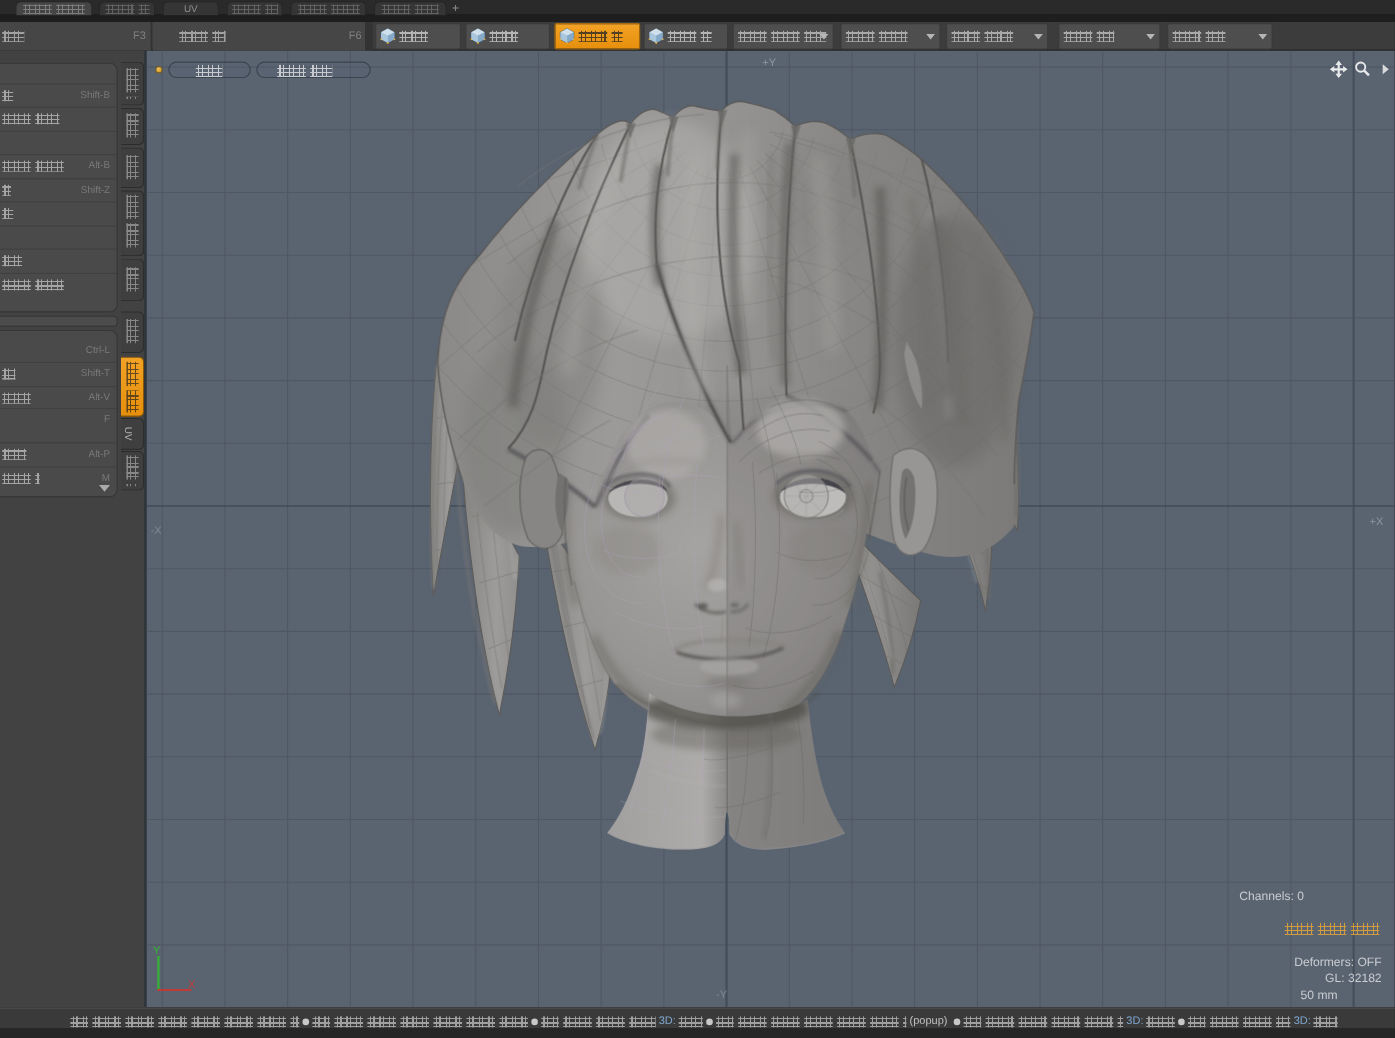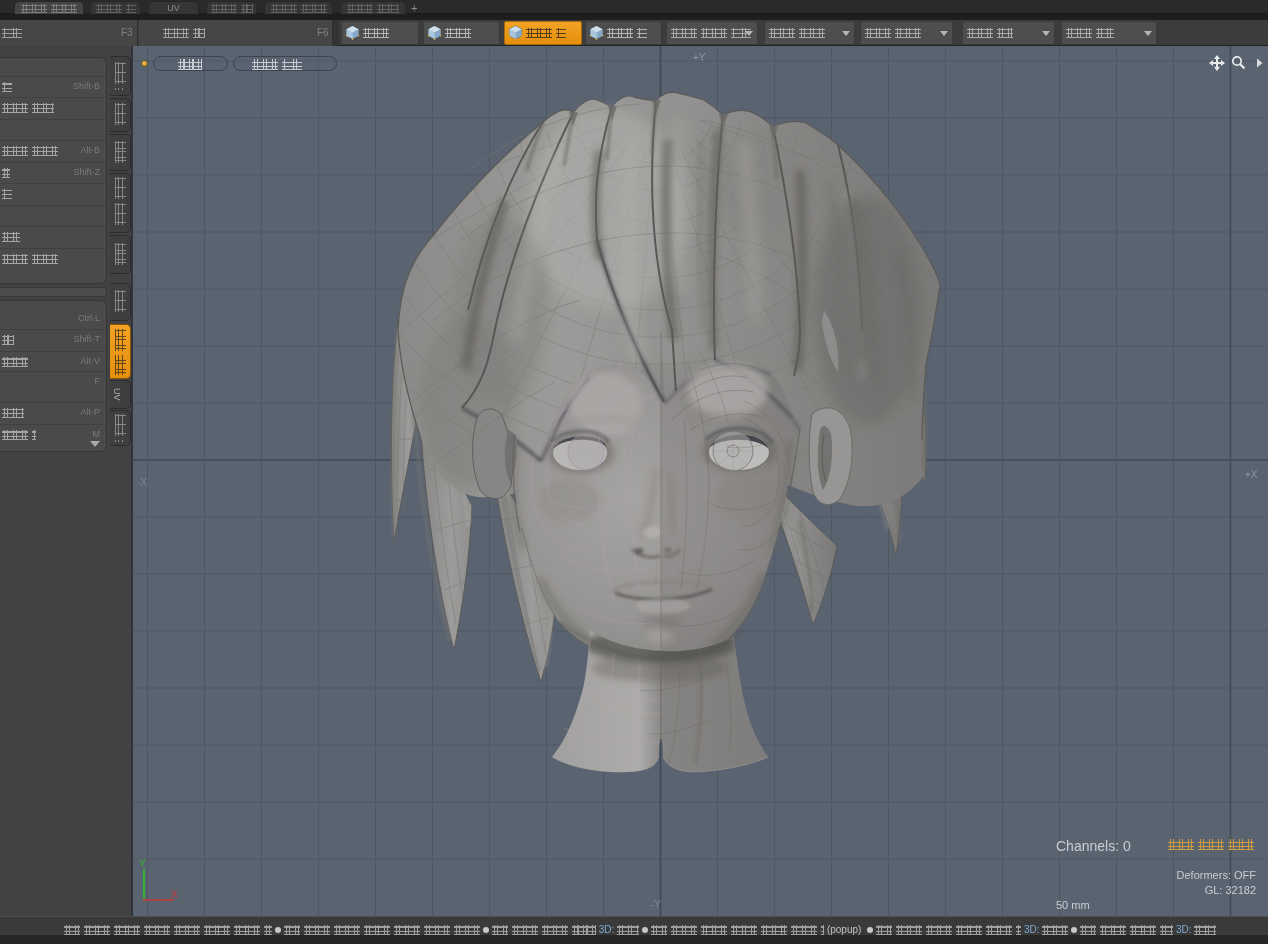--- a/index.html
+++ b/index.html
@@ -720,19 +720,19 @@
 <path d="M32.2 10.2 L36.5 14.5" stroke="#e8eaec" stroke-width="2.2"></path>
 <path d="M49 4.5 L54.5 9 L49 13.5 Z" fill="#d8dadc"></path>
 </svg>
 <div class="abs" style="left:1168px;top:839px">
       <div style="display:flex;gap:4px;height:11px">
         <i class="j" style="width:26px;height:11px;--c:#e0a33c;opacity:0.9"></i>
         <i class="j" style="width:26px;height:11px;--c:#e0a33c;opacity:0.9"></i>
         <i class="j" style="width:26px;height:11px;--c:#e0a33c;opacity:0.9"></i>
       </div>
     </div>
-<div class="abs" style="left:1056px;top:838px;width:200px;text-align:left;font-size:14px;color:#c9ccd1">Channels: 0</div>
+<div class="abs" style="left:1056px;top:809px;width:200px;text-align:center;font-size:11px;color:#c9ccd1">Channels: 0</div>
 <div class="abs" style="left:1056px;top:869px;width:200px;text-align:right;font-size:11px;color:#c9ccd1">Deformers: OFF</div>
 <div class="abs" style="left:1056px;top:884px;width:200px;text-align:right;font-size:11px;color:#c9ccd1">GL: 32182</div>
-<div class="abs" style="left:1056px;top:899px;width:200px;font-size:11px;color:#c9ccd1">50 mm</div>
+<div class="abs" style="left:1016px;top:899px;width:200px;text-align:right;font-size:11px;color:#c9ccd1">50 mm</div>
 <div class="abs" style="left:0;top:916px;width:1268px;height:19px;background:#3a3a3a;border-top:1px solid #4e4e4e"></div>
 <div class="abs" style="left:0;top:935px;width:1268px;height:9px;background:#262626"></div>
 <div class="abs" style="left:64px;top:920px;white-space:nowrap"><i class="j" style="width:16px;height:10px;--c:#cccccc;opacity:0.7;"></i><span style="width:4px;display:inline-block"></span><i class="j" style="width:26px;height:10px;--c:#cccccc;opacity:0.7;margin-right:4px;"></i><i class="j" style="width:26px;height:10px;--c:#cccccc;opacity:0.7;margin-right:4px;"></i><i class="j" style="width:26px;height:10px;--c:#cccccc;opacity:0.7;margin-right:4px;"></i><i class="j" style="width:26px;height:10px;--c:#cccccc;opacity:0.7;margin-right:4px;"></i><i class="j" style="width:26px;height:10px;--c:#cccccc;opacity:0.7;margin-right:4px;"></i><i class="j" style="width:26px;height:10px;--c:#cccccc;opacity:0.7;margin-right:4px;"></i><i class="j" style="width:8px;height:10px;--c:#cccccc;opacity:0.7;"></i><i style="display:inline-block;width:6px;height:6px;border-radius:50%;background:#c8c8c8;vertical-align:middle;margin:0 3px"></i><i class="j" style="width:16px;height:10px;--c:#cccccc;opacity:0.7;"></i><span style="width:4px;display:inline-block"></span><i class="j" style="width:26px;height:10px;--c:#cccccc;opacity:0.7;margin-right:4px;"></i><i class="j" style="width:26px;height:10px;--c:#cccccc;opacity:0.7;margin-right:4px;"></i><i class="j" style="width:26px;height:10px;--c:#cccccc;opacity:0.7;margin-right:4px;"></i><i class="j" style="width:26px;height:10px;--c:#cccccc;opacity:0.7;margin-right:4px;"></i><i class="j" style="width:26px;height:10px;--c:#cccccc;opacity:0.7;margin-right:4px;"></i><i class="j" style="width:26px;height:10px;--c:#cccccc;opacity:0.7;"></i><i style="display:inline-block;width:6px;height:6px;border-radius:50%;background:#c8c8c8;vertical-align:middle;margin:0 3px"></i><i class="j" style="width:16px;height:10px;--c:#cccccc;opacity:0.7;"></i><span style="width:4px;display:inline-block"></span><i class="j" style="width:26px;height:10px;--c:#cccccc;opacity:0.7;margin-right:4px;"></i><i class="j" style="width:26px;height:10px;--c:#cccccc;opacity:0.7;margin-right:4px;"></i><i class="j" style="width:24px;height:10px;--c:#cccccc;opacity:0.7;"></i><span style="font-size:10px;color:#7fa8d0;vertical-align:middle">&nbsp;3D:&nbsp;</span><i class="j" style="width:22px;height:10px;--c:#cccccc;opacity:0.7;"></i><i style="display:inline-block;width:6px;height:6px;border-radius:50%;background:#c8c8c8;vertical-align:middle;margin:0 3px"></i><i class="j" style="width:16px;height:10px;--c:#cccccc;opacity:0.7;"></i><span style="width:4px;display:inline-block"></span><i class="j" style="width:26px;height:10px;--c:#cccccc;opacity:0.7;margin-right:4px;"></i><i class="j" style="width:26px;height:10px;--c:#cccccc;opacity:0.7;margin-right:4px;"></i><i class="j" style="width:26px;height:10px;--c:#cccccc;opacity:0.7;margin-right:4px;"></i><i class="j" style="width:26px;height:10px;--c:#cccccc;opacity:0.7;margin-right:4px;"></i><i class="j" style="width:26px;height:10px;--c:#cccccc;opacity:0.7;margin-right:4px;"></i><i class="j" style="width:3px;height:10px;--c:#cccccc;opacity:0.7;"></i><span style="font-size:10px;color:#c0c0c0;vertical-align:middle">&nbsp;(popup)&nbsp;</span><i style="display:inline-block;width:6px;height:6px;border-radius:50%;background:#c8c8c8;vertical-align:middle;margin:0 3px"></i><i class="j" style="width:16px;height:10px;--c:#cccccc;opacity:0.7;"></i><span style="width:4px;display:inline-block"></span><i class="j" style="width:26px;height:10px;--c:#cccccc;opacity:0.7;margin-right:4px;"></i><i class="j" style="width:26px;height:10px;--c:#cccccc;opacity:0.7;margin-right:4px;"></i><i class="j" style="width:26px;height:10px;--c:#cccccc;opacity:0.7;margin-right:4px;"></i><i class="j" style="width:26px;height:10px;--c:#cccccc;opacity:0.7;margin-right:4px;"></i><i class="j" style="width:5px;height:10px;--c:#cccccc;opacity:0.7;"></i><span style="font-size:10px;color:#7fa8d0;vertical-align:middle">&nbsp;3D:&nbsp;</span><i class="j" style="width:26px;height:10px;--c:#cccccc;opacity:0.7;"></i><i style="display:inline-block;width:6px;height:6px;border-radius:50%;background:#c8c8c8;vertical-align:middle;margin:0 3px"></i><i class="j" style="width:16px;height:10px;--c:#cccccc;opacity:0.7;"></i><span style="width:4px;display:inline-block"></span><i class="j" style="width:26px;height:10px;--c:#cccccc;opacity:0.7;margin-right:4px;"></i><i class="j" style="width:26px;height:10px;--c:#cccccc;opacity:0.7;margin-right:4px;"></i><i class="j" style="width:13px;height:10px;--c:#cccccc;opacity:0.7;"></i><span style="font-size:10px;color:#7fa8d0;vertical-align:middle">&nbsp;3D:&nbsp;</span><i class="j" style="width:22px;height:10px;--c:#cccccc;opacity:0.7;"></i></div>
 </div>
 </body></html>

